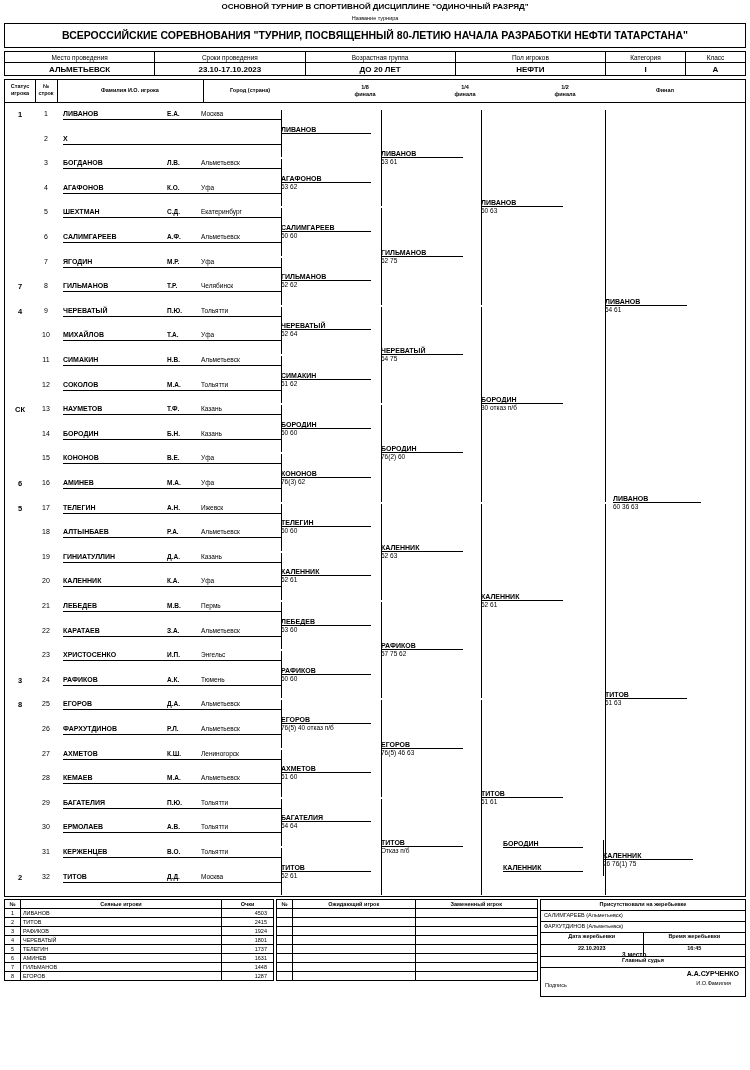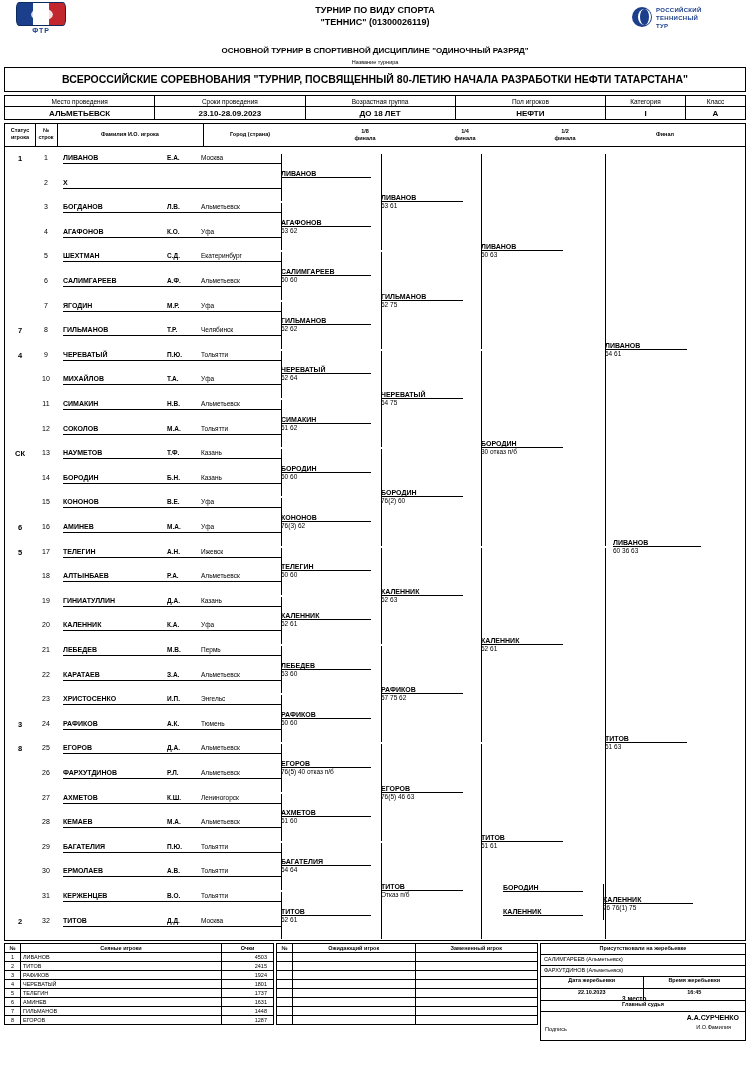--- a/index.html
+++ b/index.html
@@ -78,57 +78,39 @@
   .rb-last .sig { position:absolute; left:4px; top:14px; font-size:5.5px; }
   .rb-last .ref { position:absolute; right:6px; top:2px; font-size:7px; font-weight:bold; }
   .rb-last .fio { position:absolute; right:14px; top:12px; font-size:5.5px; }
   .third { position:absolute; font-size:6.5px; font-weight:bold; }
 </style>
 </head>
 <body>
 
 <div class="page">
 
-  <div class="hdr">
-    <div class="logo-left">
-      <div class="shield"></div>
-      <div class="cap">ФТР</div>
-    </div>
-    <div class="hdr-title">
-      <div>ТУРНИР ПО ВИДУ СПОРТА</div>
-      <div>"ТЕННИС" (01300026119)</div>
-    </div>
-    <div class="logo-right">
-      <div class="ball"></div>
-      <div class="txt">
-        <div>РОССИЙСКИЙ</div>
-        <div>ТЕННИСНЫЙ</div>
-        <div>ТУР</div>
-      </div>
-    </div>
-  </div>
 
   <div class="subhdr">ОСНОВНОЙ ТУРНИР В СПОРТИВНОЙ ДИСЦИПЛИНЕ "ОДИНОЧНЫЙ РАЗРЯД"</div>
   <div class="tname-lbl">Название турнира</div>
   <div class="mainbox">ВСЕРОССИЙСКИЕ СОРЕВНОВАНИЯ "ТУРНИР, ПОСВЯЩЕННЫЙ 80-ЛЕТИЮ НАЧАЛА РАЗРАБОТКИ НЕФТИ ТАТАРСТАНА"</div>
 
   <table class="info">
     <tbody>
         <tr>
       <td>Место проведения</td>
       <td>Сроки проведения</td>
       <td>Возрастная группа</td>
       <td>Пол игроков</td>
       <td style="width:80px">Категория</td>
       <td style="width:60px">Класс</td>
     </tr>
     <tr>
       <td class="val">АЛЬМЕТЬЕВСК</td>
-      <td class="val">23.10-28.09.2023</td>
-      <td class="val">ДО 18 ЛЕТ</td>
+      <td class="val">23.10-17.10.2023</td>
+      <td class="val">ДО 20 ЛЕТ</td>
       <td class="val">НЕФТИ</td>
       <td class="val">I</td>
       <td class="val">A</td>
     </tr>
   </tbody>
     </table>
 
   <div class="draw">
     <div class="hline-top" style="top:22px"></div>
     <div class="vline" style="left:30px; bottom:auto; height:22px;"></div>

